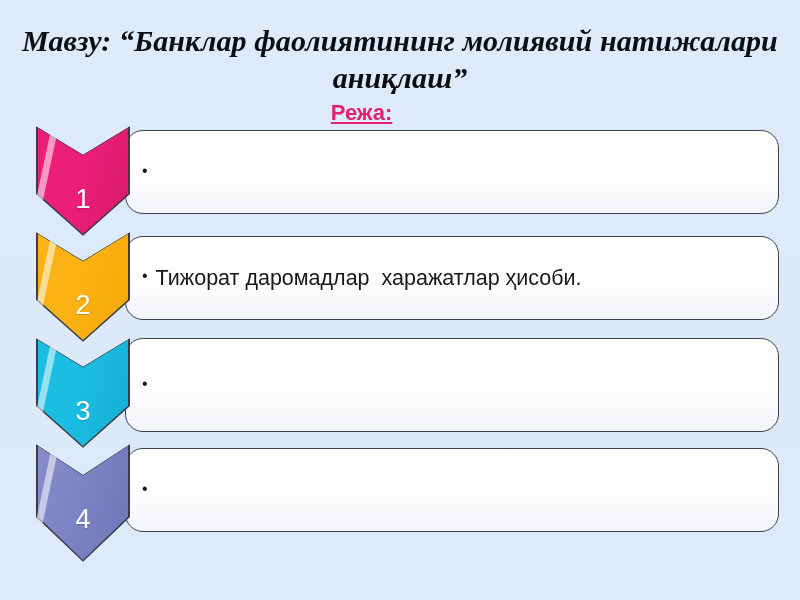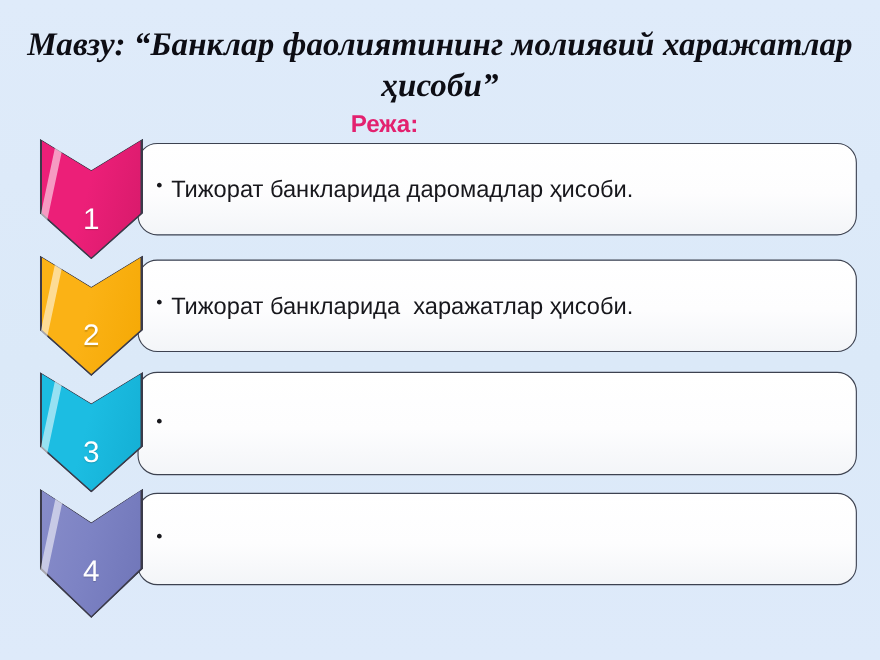--- a/index.html
+++ b/index.html
@@ -35,29 +35,30 @@
     font-style: italic;
     font-size: 30px;
     line-height: 37px;
     color: #0d0d14;
     letter-spacing: 0.1px;
     white-space: pre-wrap;
   }
 
   #plan-label {
     position: absolute;
-    left: 0;
+    left: 12px;
     top: 101px;
     width: 699px;
     text-align: center;
     font-family: "Liberation Sans", sans-serif;
     font-weight: bold;
     font-size: 22px;
     line-height: 24px;
     color: #e3216f;
+    text-decoration: underline;
   }
 
   
   .row {
     position: absolute;
     left: 0;
     width: 800px;
   }
 
   .chevron {
@@ -143,51 +144,50 @@
     color: #17171c;
     white-space: pre-wrap;
   }
 </style>
 </head>
 <body>
 
 <div id="slide">
 
   <div id="title-block">
-    <div id="title-text">Мавзу: “Банклар фаолиятининг молиявий харажатлар ҳисоби”</div>
+    <div id="title-text">Мавзу: “Банклар фаолиятининг молиявий натижалари аниқлаш”</div>
   </div>
 
   <div id="plan-label">Режа:</div>
 
   <div class="row" style="top:126px;">
     <div class="chevron" style="top:0px;height:110px;">
       <div class="chev-outline"></div>
       <div class="chev-fill" style="background:linear-gradient(105deg,#ec1f78 0%,#ec1f78 45%,#d61a6a 100%);"></div>
       <div class="chev-gloss"></div>
     </div>
     <div class="chev-num" style="top:60px;left:36px;width:94px;">1</div>
     <div class="textbox" style="top:4px;height:84px;">
       <div class="textbox-inner">
         <span class="bullet">•</span>
-        <span class="item-text">Тижорат банкларида даромадлар ҳисоби.</span>
       </div>
     </div>
   </div>
 
   <div class="row" style="top:232px;">
     <div class="chevron" style="top:0px;height:110px;">
       <div class="chev-outline"></div>
       <div class="chev-fill" style="background:linear-gradient(105deg,#fbb215 0%,#fbb215 45%,#f5a804 100%);"></div>
       <div class="chev-gloss"></div>
     </div>
     <div class="chev-num" style="top:60px;left:36px;width:94px;">2</div>
     <div class="textbox" style="top:4px;height:84px;">
       <div class="textbox-inner">
         <span class="bullet">•</span>
-        <span class="item-text">Тижорат банкларида  харажатлар ҳисоби.</span>
+        <span class="item-text">Тижорат даромадлар  харажатлар ҳисоби.</span>
       </div>
     </div>
   </div>
 
   <div class="row" style="top:338px;">
     <div class="chevron" style="top:0px;height:110px;">
       <div class="chev-outline"></div>
       <div class="chev-fill" style="background:linear-gradient(105deg,#1cbde2 0%,#1cbde2 45%,#13aed3 100%);"></div>
       <div class="chev-gloss"></div>
     </div>

